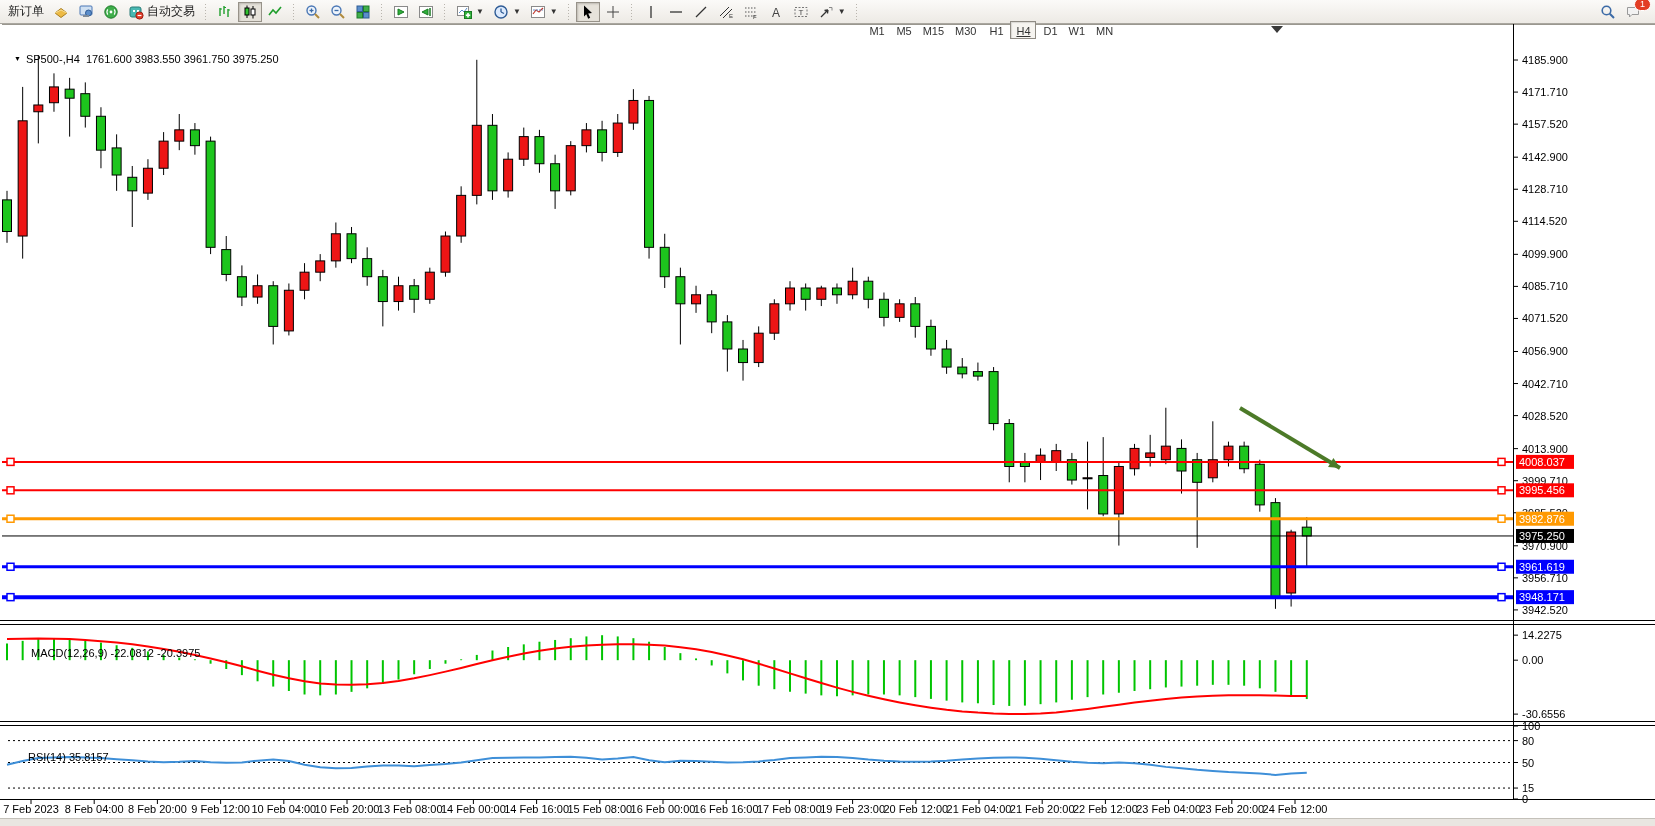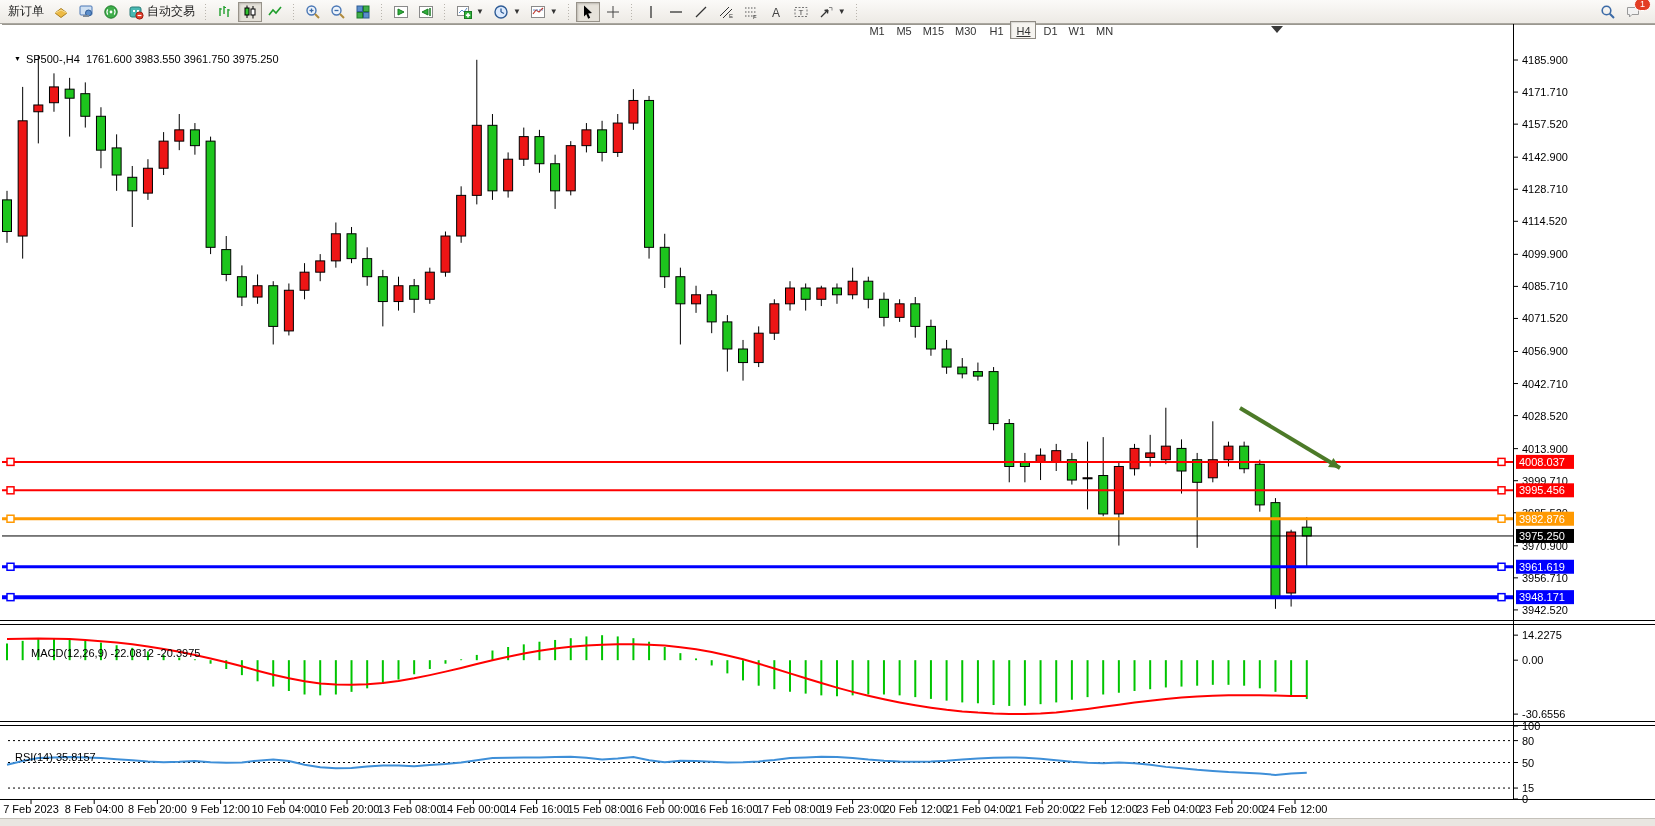--- a/index.html
+++ b/index.html
@@ -21,21 +21,21 @@
   .badge{position:absolute;top:-5px;right:-7px;background:#e23d24;color:#fff;border-radius:8px;
     font-size:9px;line-height:11px;min-width:11px;height:11px;text-align:center;padding:0 2px;border:1px solid #fff;}
   .icon16{width:16px;height:16px;display:block;}
   
   .chart-area{position:absolute;left:0;top:24px;width:1655px;height:802px;background:#fff;
     border-left:2px solid #9a978f;box-sizing:border-box;}
   .overlay-label{position:absolute;font-size:11px;color:#000;z-index:10;white-space:nowrap;}
   #chart-title{left:12px;top:29px;}
   #chart-title .tri{font-size:7px;vertical-align:2px;margin-right:5px;color:#000;}
   #macd-label{left:13px;top:623px;margin-left:16px;}
-  #rsi-label{left:13px;top:727px;}
+  #rsi-label{left:26px;top:727px;}
   #cv{position:absolute;left:0;top:24px;z-index:5;}
   .bottom-strip{position:absolute;left:0;top:818px;width:1655px;height:8px;background:#e9e6e1;border-top:1px solid #c4c1ba;z-index:6;}
 </style>
 </head>
 <body>
 
 <div class="toolbar">
   <button class="tb-btn">
     <span>新订单</span>
   </button>

